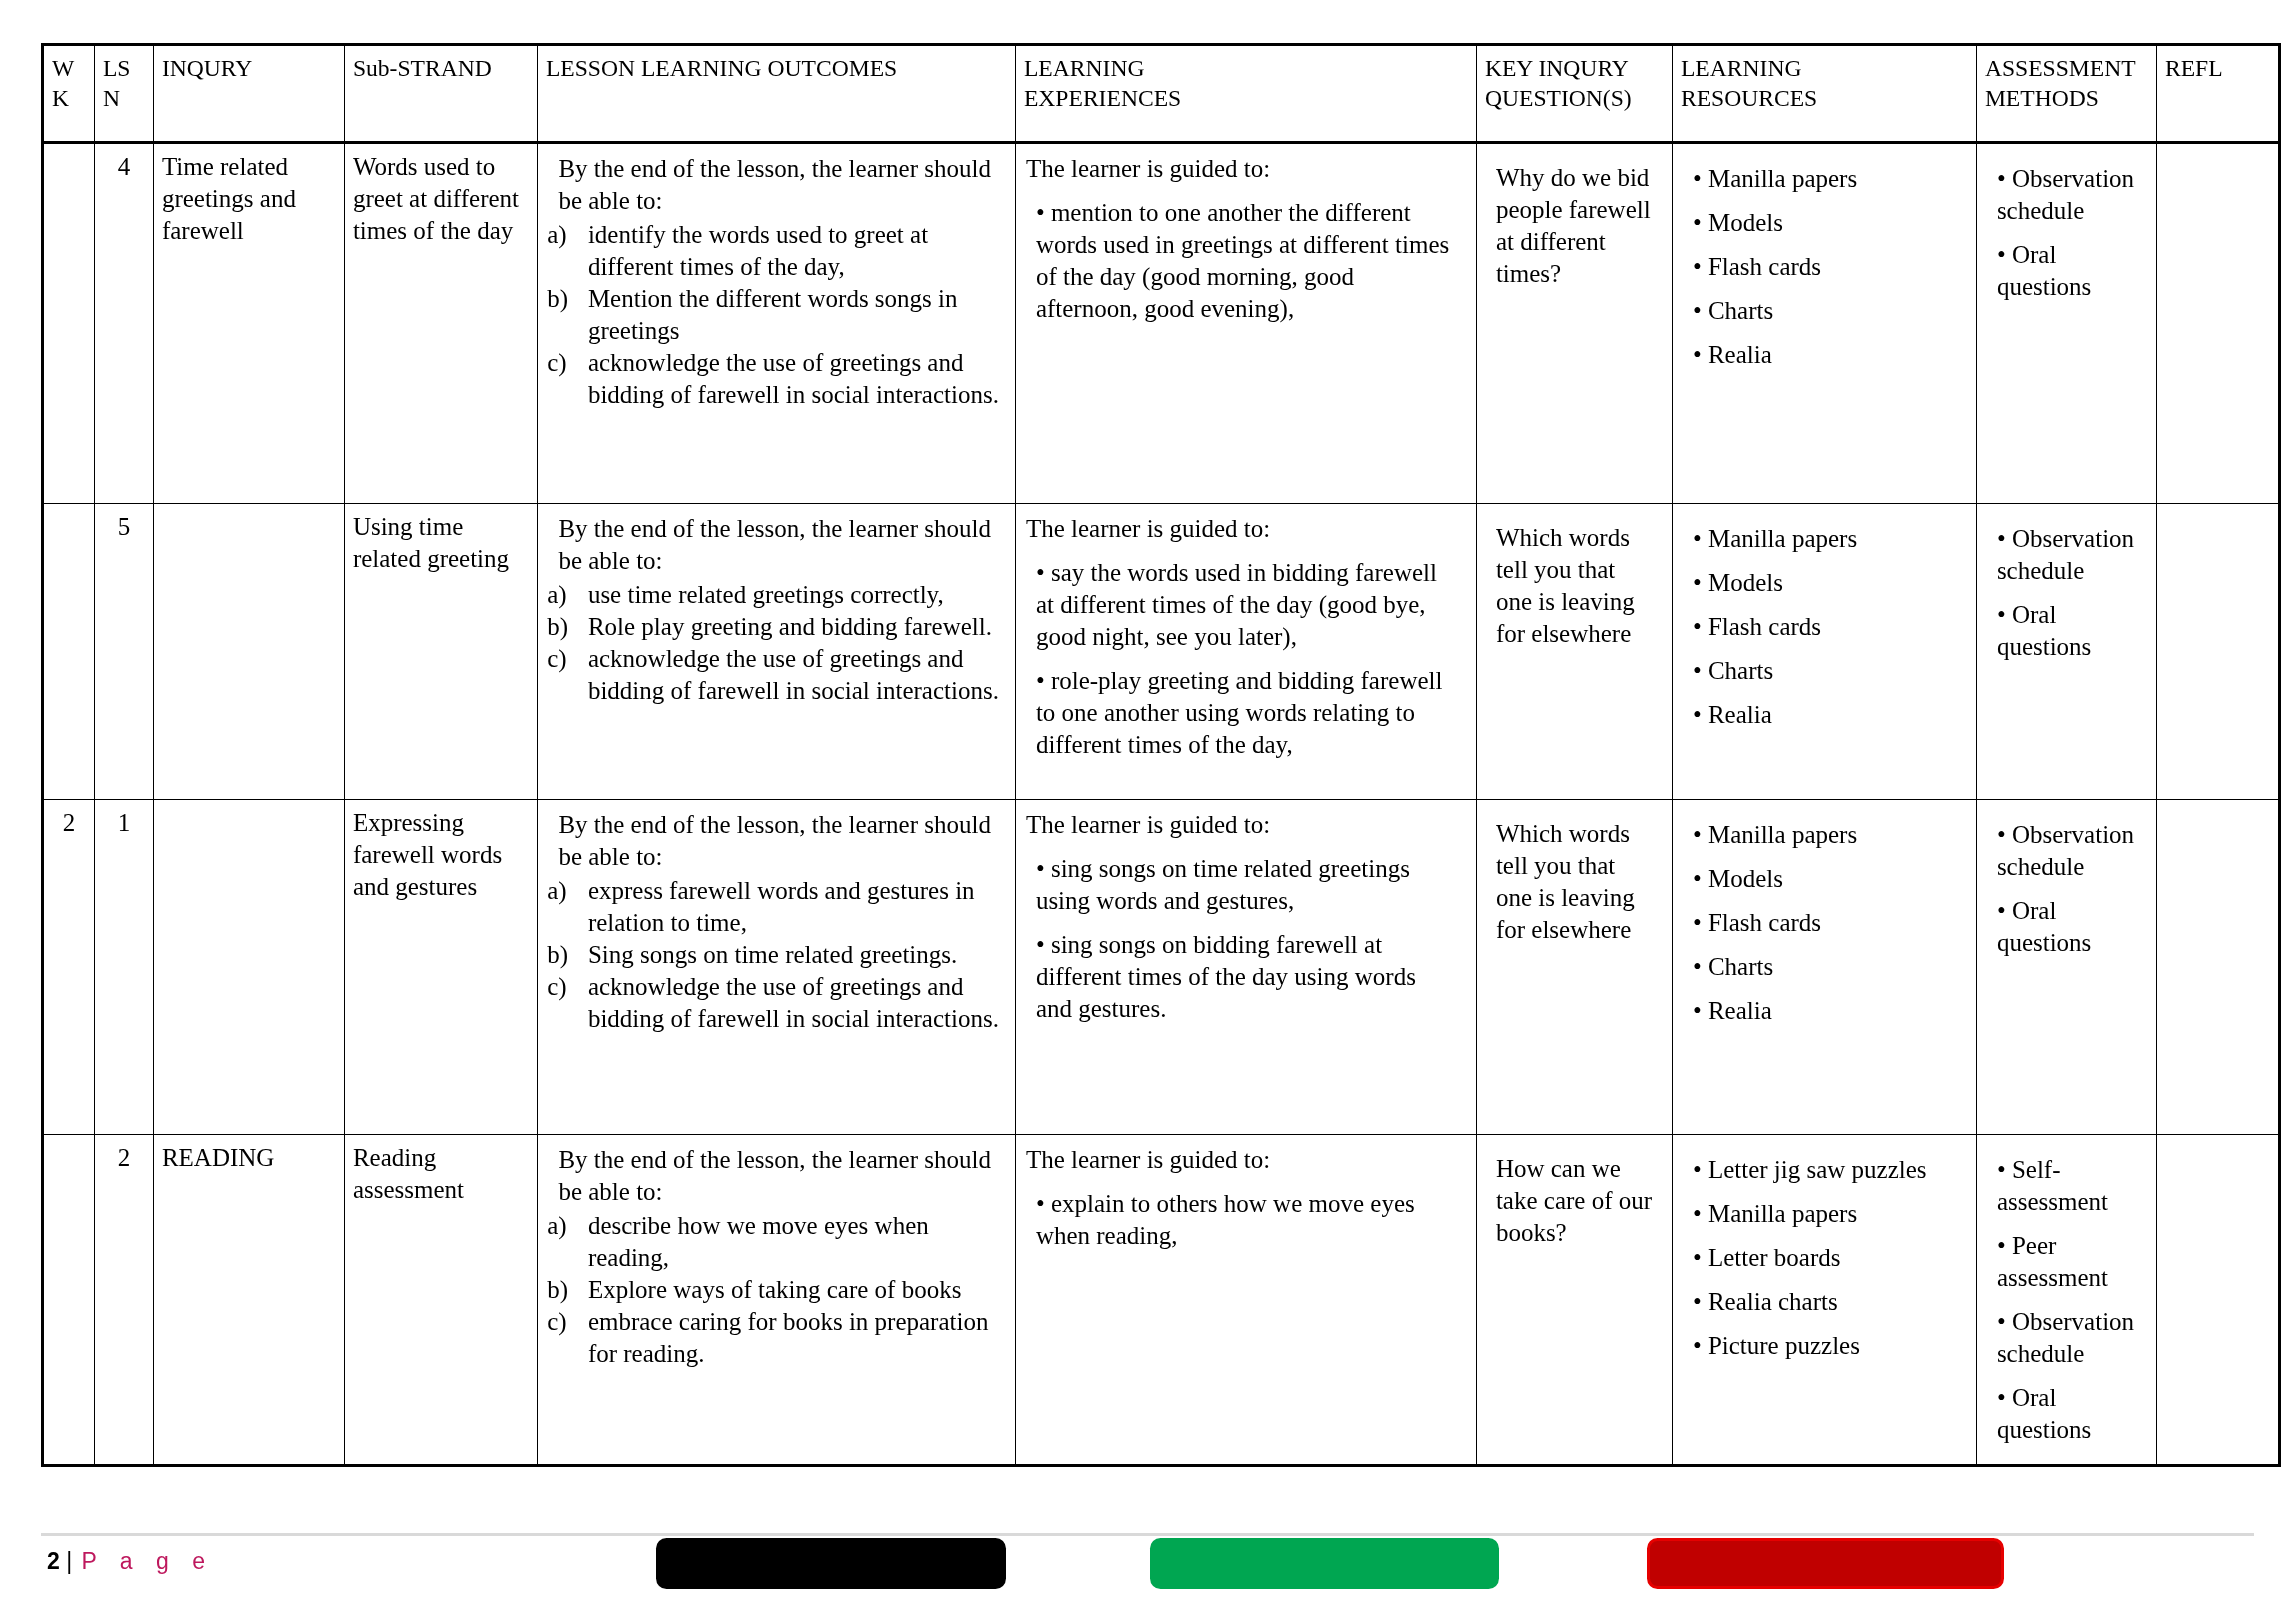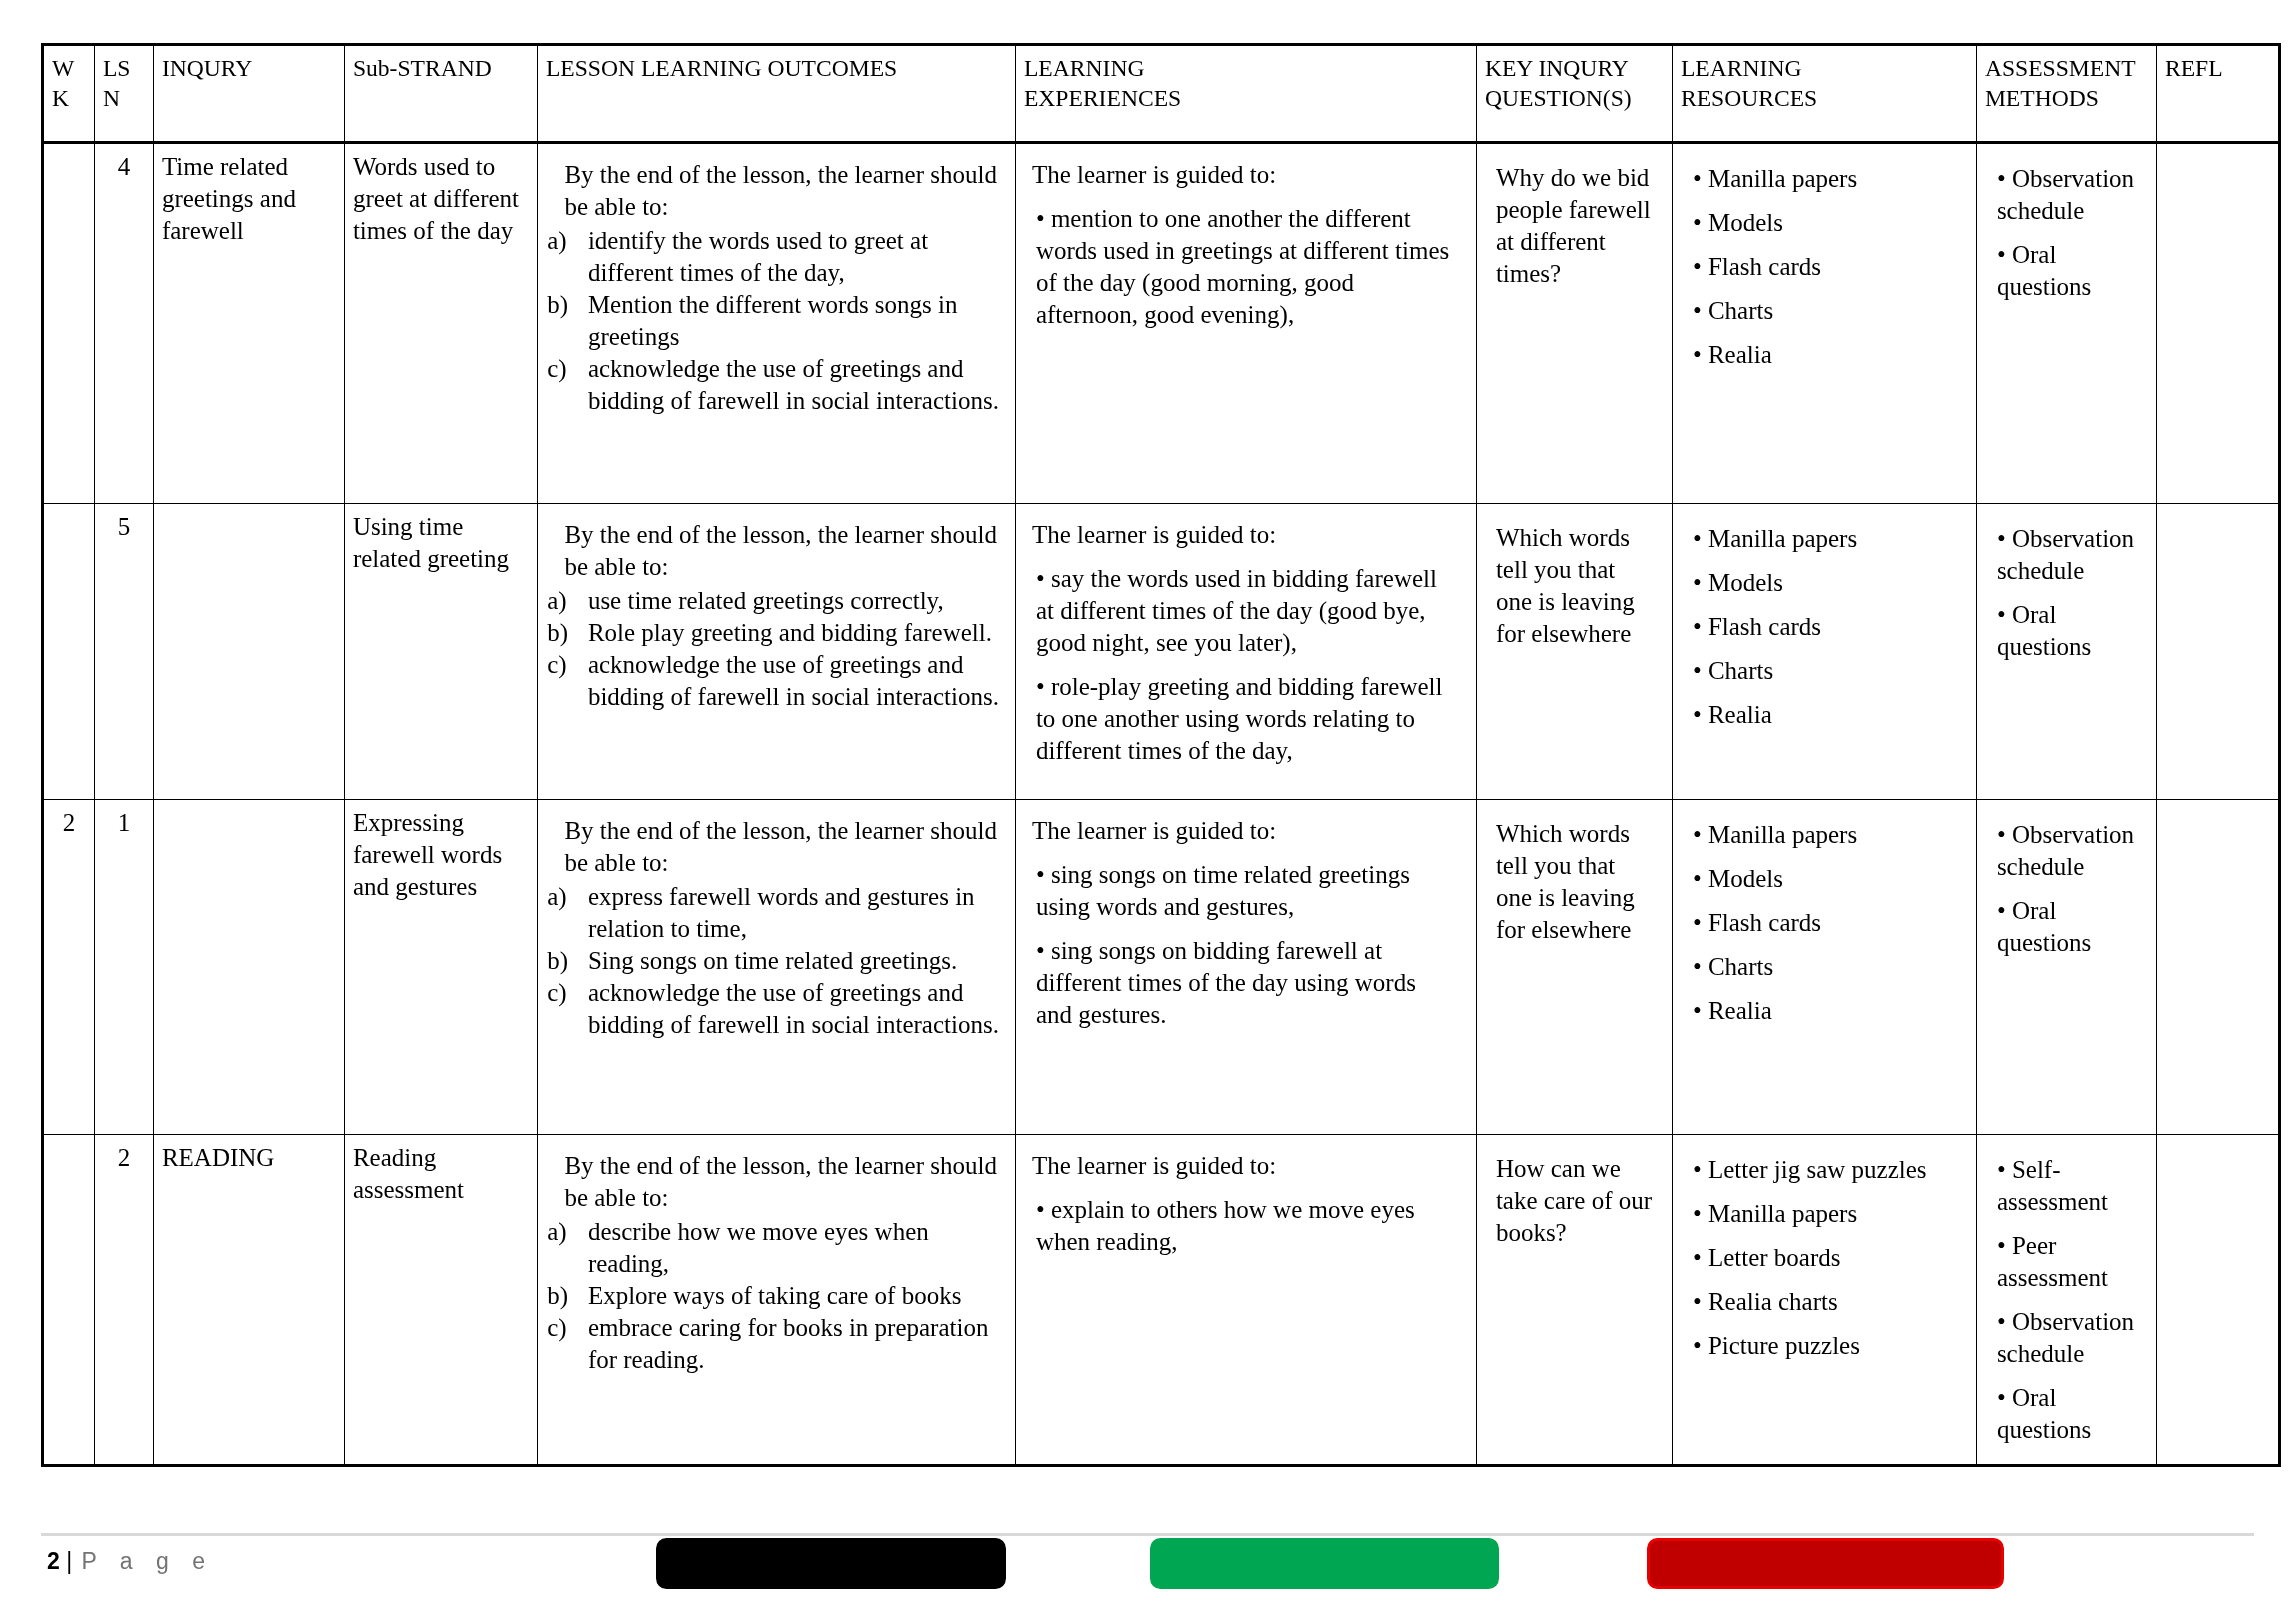--- a/index.html
+++ b/index.html
@@ -26,21 +26,21 @@
     white-space:pre-line;font-weight:normal;
   }
   tr.hdr{height:98px;}
   tr.r1{height:361px;}
   tr.r2{height:296px;}
   tr.r3{height:335px;}
   tr.r4{height:331px;}
 
   td.num{text-align:center;}
 
-  .intro{margin:8px;padding:0;}
+  .intro{margin:2px;padding:0;}
   .td-outcomes .intro{padding-left:10.5px;margin-bottom:2.6px;}
   .td-exp .intro{margin-bottom:2.6px;}
 
   ol.lettered{list-style:none;margin:0;padding:0;}
   ol.lettered li{position:relative;padding-left:42px;margin:0;}
   ol.lettered .mark{position:absolute;left:1.3px;top:0;}
 
   ul.bullets{list-style:none;margin:0;padding:0;}
   ul.bullets li{margin:12px;}
   ul.bullets li::before{content:"\2022\00a0";}
@@ -51,21 +51,21 @@
     position:absolute;left:41px;top:1533px;width:2213px;height:2.6px;
     background:#d9d9d9;
   }
   .footer-text{
     position:absolute;left:47px;top:1548px;
     font-family:"Liberation Sans","DejaVu Sans",sans-serif;
     font-size:23px;color:#808080;white-space:nowrap;
   }
   .footer-text .page-num{font-weight:bold;color:#000;letter-spacing:0;}
   .footer-text .pipe{color:#000;font-weight:400;margin:0 9.2px 0 6.5px;}
-  .footer-text .page-word{letter-spacing:8.5px;color:#737373;}
+  .footer-text .page-word{letter-spacing:8.5px;color:#be185d;}
 
   .bar{position:absolute;top:1538px;height:51px;border-radius:10.5px;box-sizing:border-box;}
   .bar-black{left:656px;width:350px;}
   .bar-green{left:1150px;width:349px;}
   .bar-red{left:1647px;width:357px;}
 </style>
 </head>
 <body>
 
 <div class="page">

